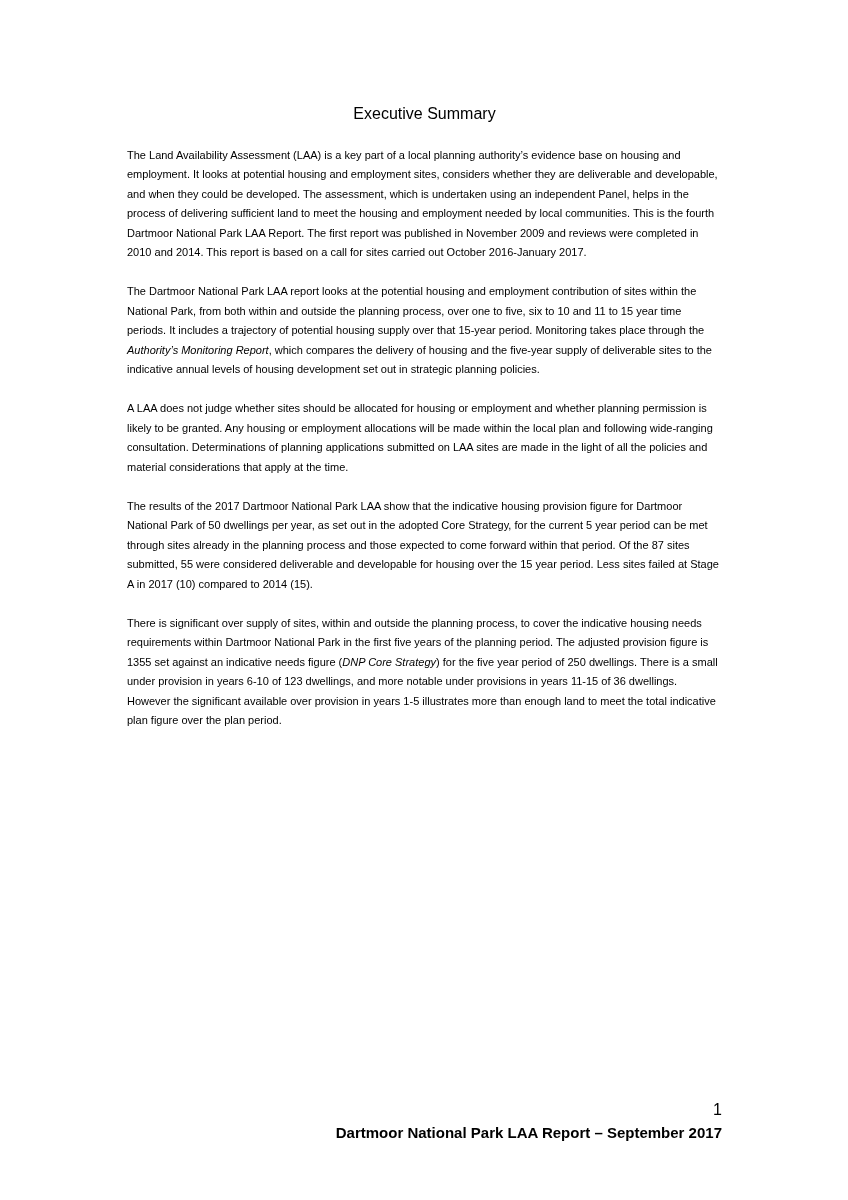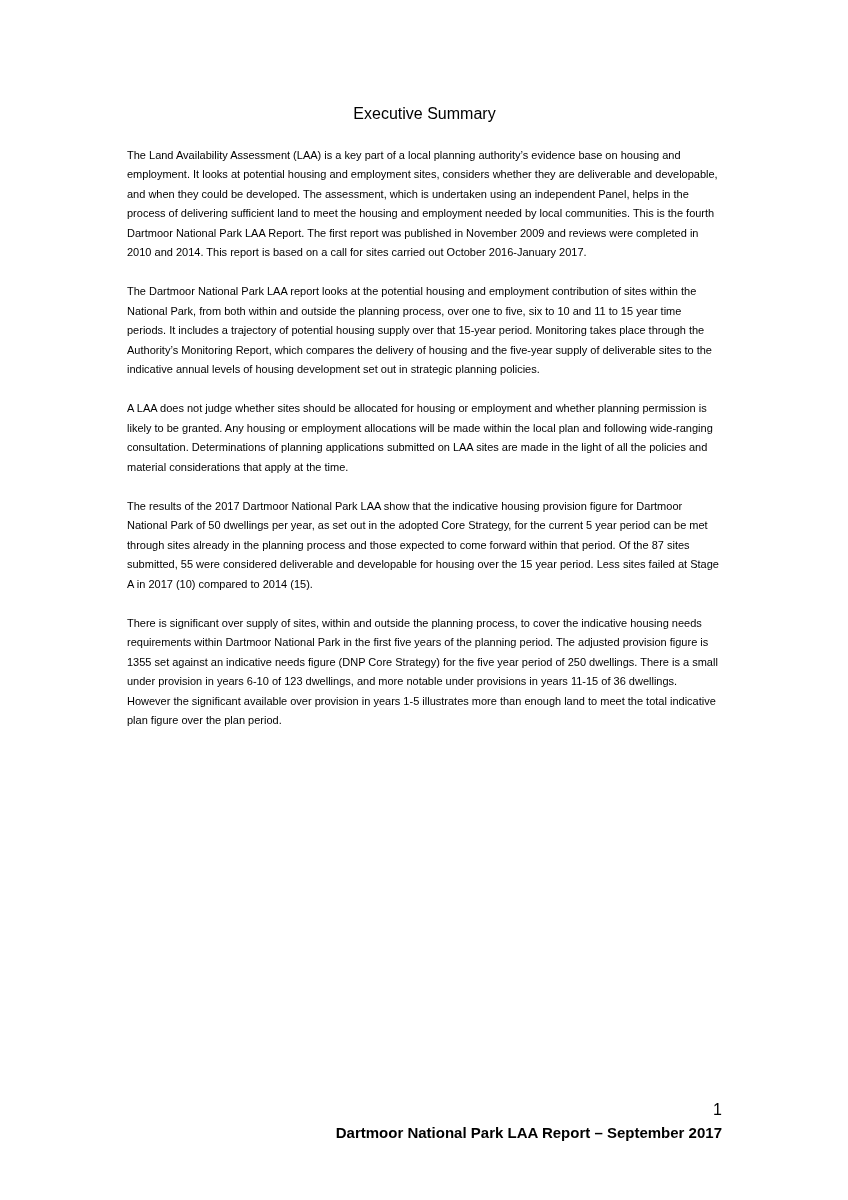--- a/index.html
+++ b/index.html
@@ -29,20 +29,21 @@
     font-weight: normal;
     margin: 0 0 22px 0;
   }
   .para {
     font-size: 11px;
     line-height: 19.5px;
     margin: 0 0 19.5px 0;
     text-align: left;
   }
   .para .italic {
+    font-style: italic;
     text-align: center;
   }
   .footer {
     position: absolute;
     left: 127px;
     top: 1100px;
     width: 595px;
     text-align: right;
   }
   .page-number {

